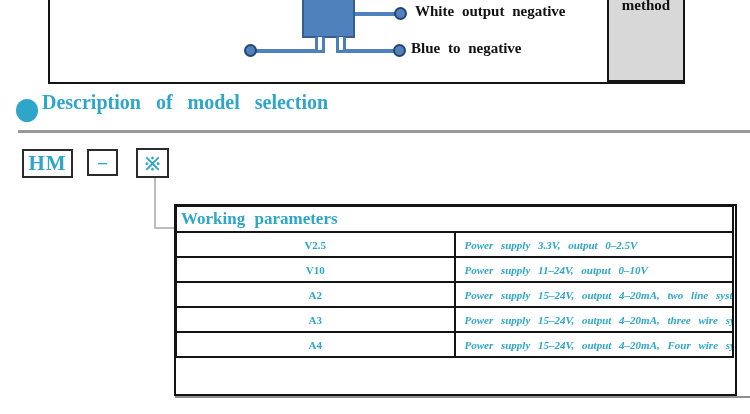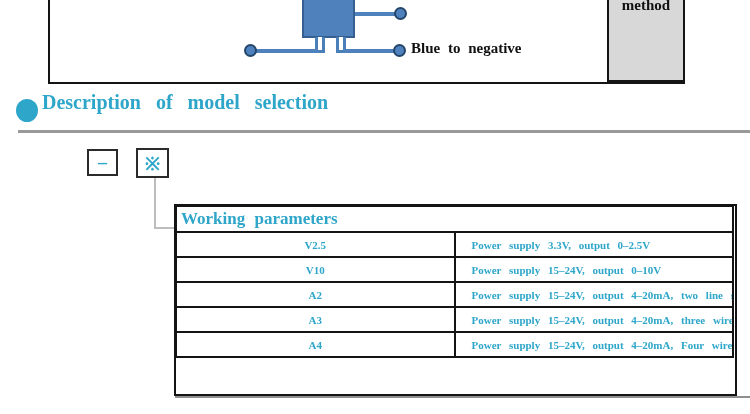--- a/index.html
+++ b/index.html
@@ -95,21 +95,21 @@
     border: 2px solid #141414;
     color: #2ea6c9; font-weight: bold;
     white-space: nowrap; overflow: hidden;
   }
   .params-table th {
     height: 26px; text-align: left; padding-left: 4px;
     font-size: 17px; word-spacing: 5px;
   }
   .params-table td { height: 25px; font-size: 11px; }
   .cell-code { width: 64px; text-align: center; }
-  .cell-desc { padding-left: 16px; word-spacing: 5px; }
+  .cell-desc { padding-left: 9px; word-spacing: 5px; font-style: italic; }
   .table-outer-border {
     position: absolute; left: 174px; top: 204px;
     width: 563px; height: 192px;
     border: 2.5px solid #141414; pointer-events: none;
   }
   .bottom-rule {
     position: absolute; left: 175px; top: 396px;
     width: 575px; height: 2px; background: #8f8f8f;
   }
 </style>
@@ -124,26 +124,30 @@
   </div>
   <div class="component-box"></div>
   <div class="leg leg-left"></div>
   <div class="leg leg-right"></div>
   <div class="wire wire-top-right"></div>
   <div class="wire wire-bottom-right"></div>
   <div class="wire wire-bottom-left"></div>
   <div class="node-dot dot-white-output"></div>
   <div class="node-dot dot-blue-right"></div>
   <div class="node-dot dot-blue-left"></div>
+  <div class="wire-label lbl-white-output">White output negative</div>
   <div class="wire-label lbl-blue-right">Blue to negative</div>
 
   <div class="heading-bullet"></div>
   <div class="section-title">Description of model selection</div>
   <div class="heading-divider"></div>
 
+  <div class="code-box box-prefix">
+    <span>HM</span>
+  </div>
   <div class="code-box box-dash">
     <span>–</span>
   </div>
   <div class="code-box box-wildcard">
     <span>※</span>
   </div>
   <div class="connector-v"></div>
   <div class="connector-h"></div>
 
   <table class="params-table">
@@ -152,21 +156,21 @@
         <th colspan="2">Working parameters</th>
       </tr>
     </thead>
     <tbody>
       <tr>
         <td class="cell-code">V2.5</td>
         <td class="cell-desc">Power supply 3.3V, output 0–2.5V</td>
       </tr>
       <tr>
         <td class="cell-code">V10</td>
-        <td class="cell-desc">Power supply 15–24V, output 0–10V</td>
+        <td class="cell-desc">Power supply 11–24V, output 0–10V</td>
       </tr>
       <tr>
         <td class="cell-code">A2</td>
         <td class="cell-desc">Power supply 15–24V, output 4–20mA, two line system</td>
       </tr>
       <tr>
         <td class="cell-code">A3</td>
         <td class="cell-desc">Power supply 15–24V, output 4–20mA, three wire system</td>
       </tr>
       <tr>

